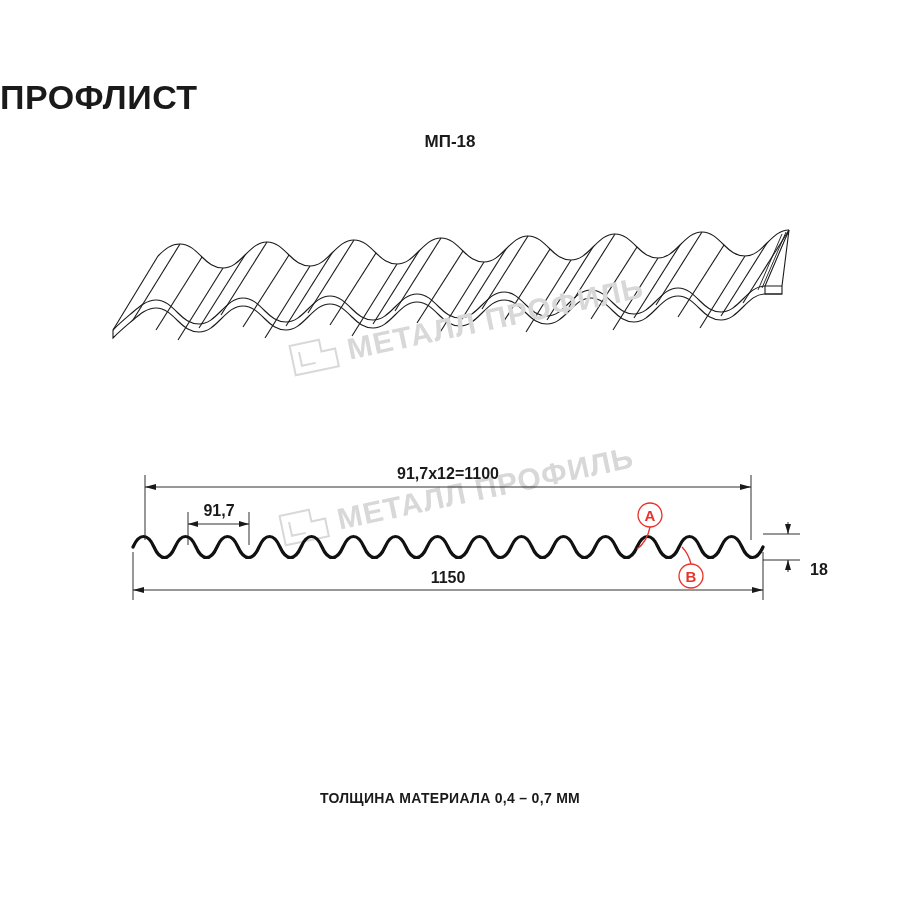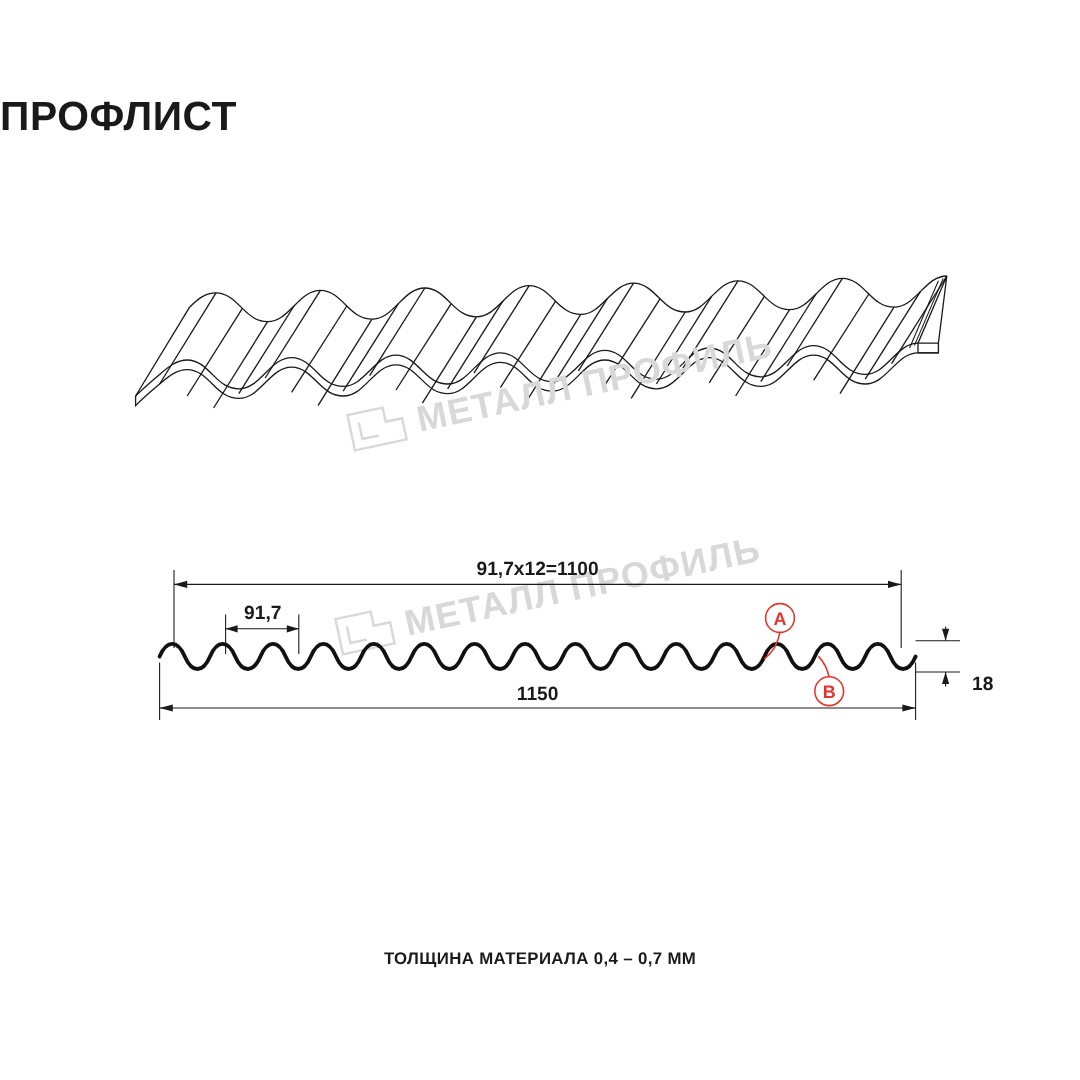--- a/index.html
+++ b/index.html
@@ -60,20 +60,21 @@
   .dim-txt-b { fill: #1a1a1a; font-family: "Liberation Sans", sans-serif; font-size: 16px; font-weight: bold; }
   .wm { font-family: "Liberation Sans", sans-serif; font-weight: bold; fill: #d8d8d8; }
   .wm-stroke { fill: none; stroke: #d8d8d8; stroke-width: 2; }
 </style>
 </head>
 <body>
 
 <div class="sheet">
 
   <div class="title">ПРОФЛИСТ</div>
+  <div class="subtitle">МП-18</div>
   <div class="footnote">ТОЛЩИНА МАТЕРИАЛА 0,4 – 0,7 ММ</div>
 
   <svg class="sheet" viewBox="0 0 900 900" width="900" height="900">
 
     <g>
 
       <path class="ln" d="M113,330
         C121,322 126,318 133,312
         C140,306 147,300 156,300
         C165,300 171,306 178,313

